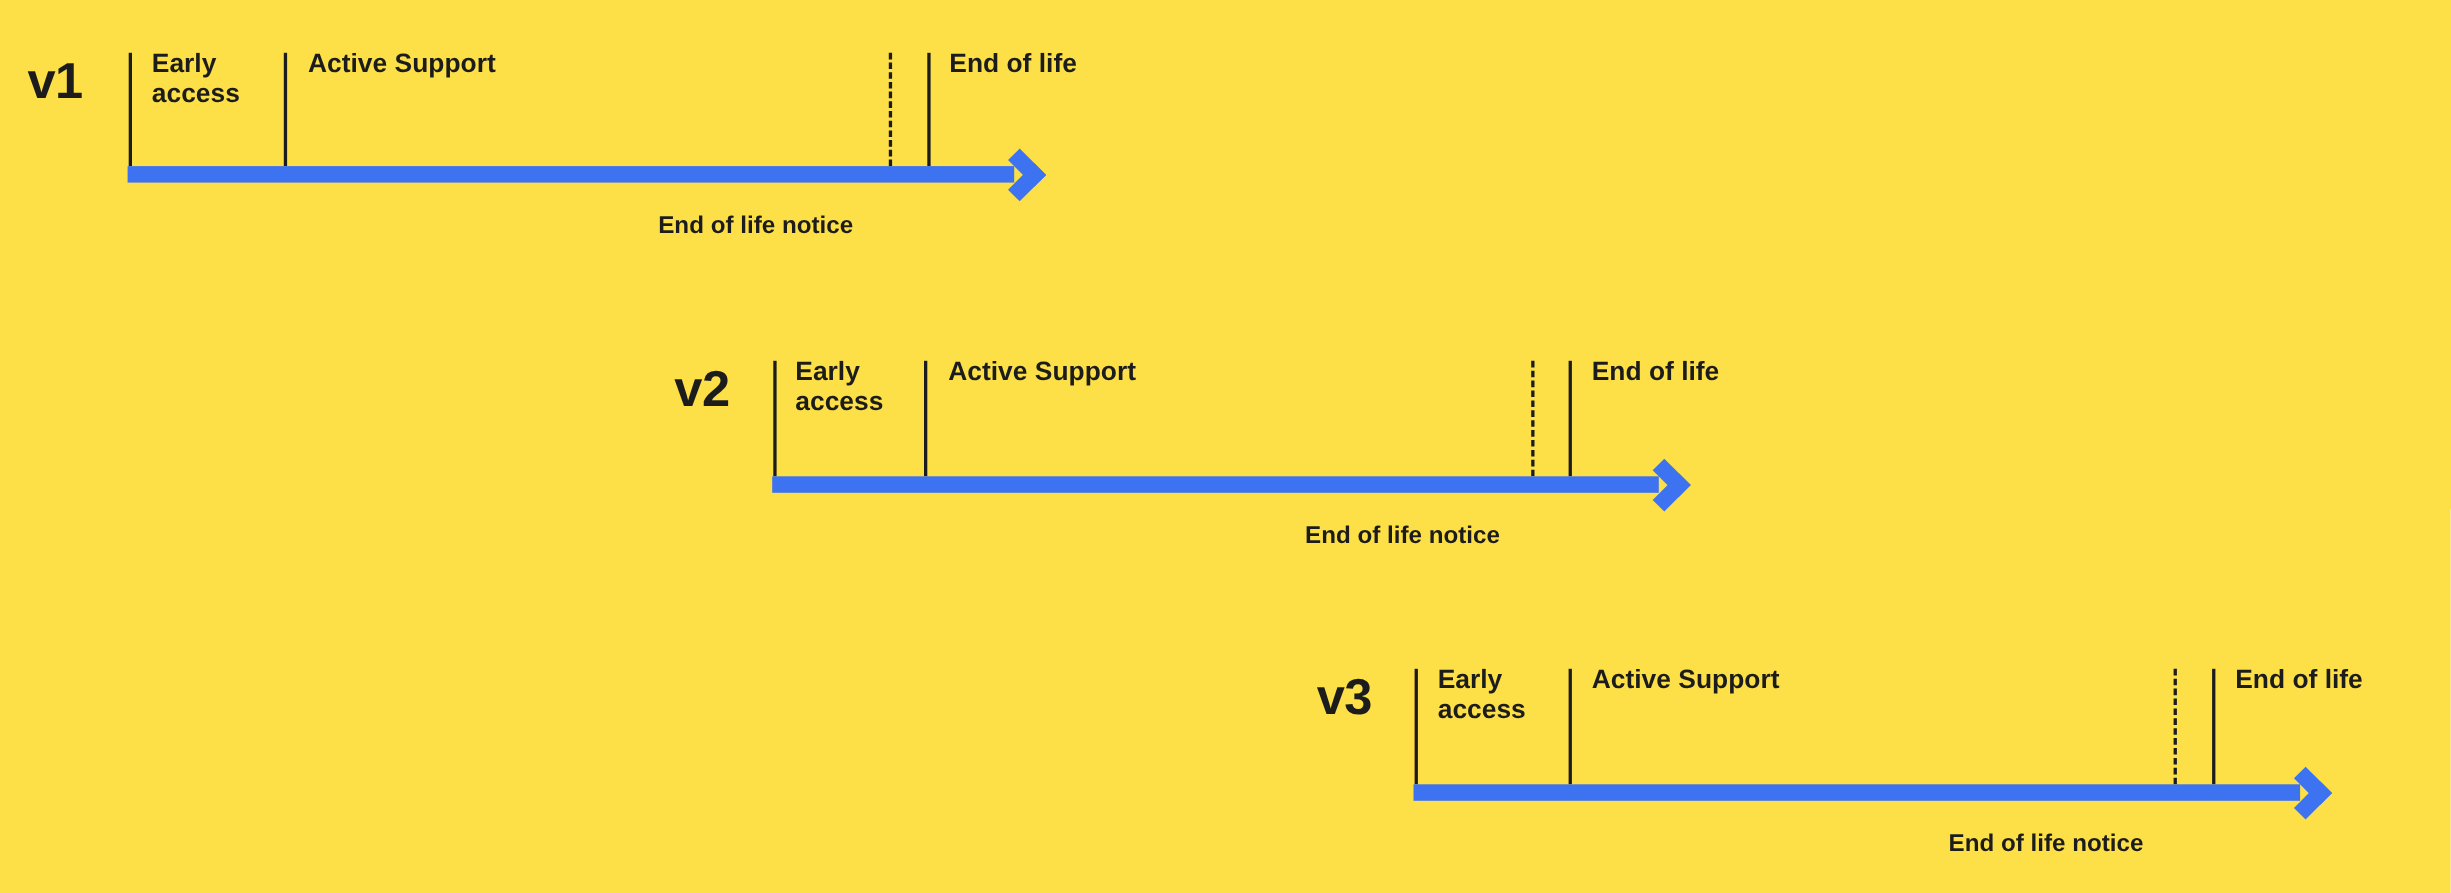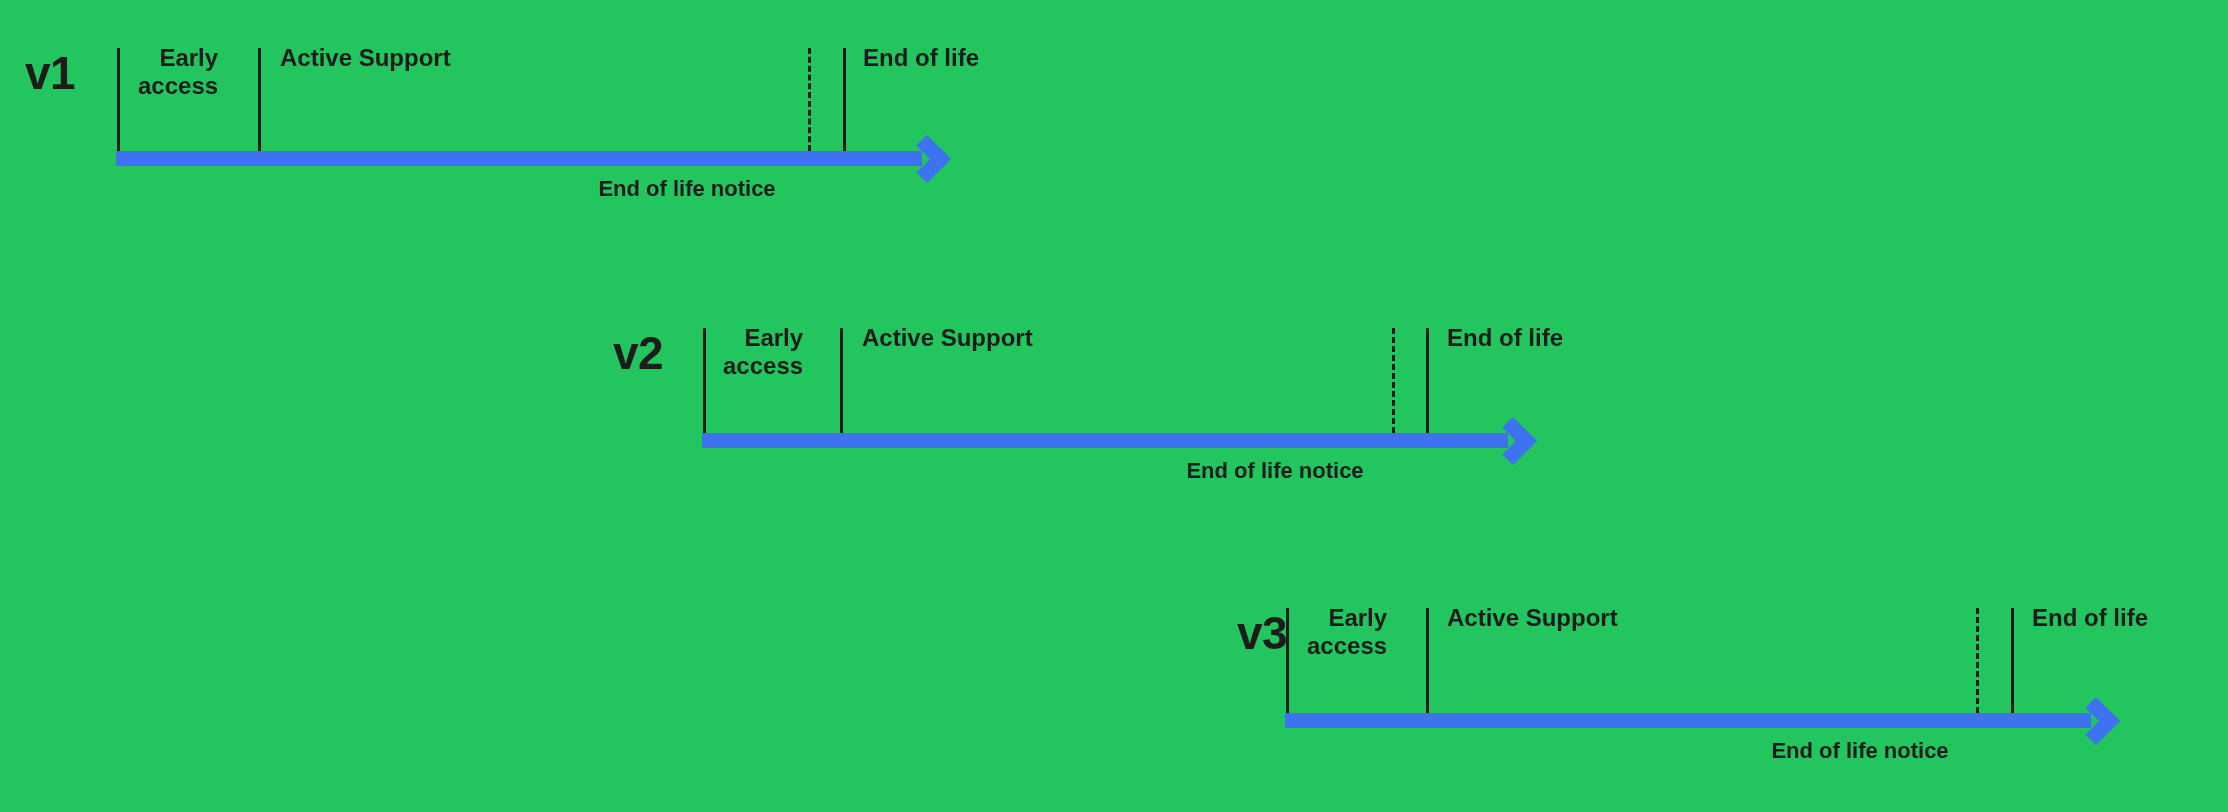--- a/index.html
+++ b/index.html
@@ -88,26 +88,27 @@
 
   
   .notice-label {
     position: absolute;
     font-size: 22px;
     font-weight: 700;
     line-height: 1;
     color: #1c1c1c;
     white-space: nowrap;
     transform: translateX(-50%);
+    margin-top: 16px;
   }
 </style>
 </head>
 <body>
 
-<div id="diagram" style="background: #22c55e; color: rgb(28, 28, 28); text-align: right;">
+<div id="diagram" style="background: #fde047; color: rgb(28, 28, 28);">
     <div class="version-row">
       <div class="version-label" style="left: 25px; top: 50px;">v1</div>
       <div class="divider" style="left: 117px; top: 48px; height: 103px;"></div>
       <div class="divider" style="left: 258px; top: 48px; height: 103px;"></div>
       <div class="divider dashed" style="left: 808px; top: 48px; height: 103px;"></div>
       <div class="divider" style="left: 843px; top: 48px; height: 103px;"></div>
       <div class="phase-label" style="left: 138px; top: 44px;">Early
 access</div>
       <div class="phase-label" style="left: 280px; top: 44px;">Active Support</div>
       <div class="phase-label" style="left: 863px; top: 44px;">End of life</div>
@@ -127,21 +128,21 @@
 access</div>
       <div class="phase-label" style="left: 862px; top: 324px;">Active Support</div>
       <div class="phase-label" style="left: 1447px; top: 324px;">End of life</div>
       <div class="timeline-arrow" style="--accent: #3d73f0; left: 702px; top: 433px; width: 830px;">
         <div class="shaft" style="width: 806px;"></div>
         <div class="head" style="left: 796px;"></div>
       </div>
       <div class="notice-label" style="left: 1275px; top: 460px;">End of life notice</div>
     </div>
     <div class="version-row">
-      <div class="version-label" style="left: 1237px; top: 610px;">v3</div>
+      <div class="version-label" style="left: 1197px; top: 610px;">v3</div>
       <div class="divider" style="left: 1286px; top: 608px; height: 105px;"></div>
       <div class="divider" style="left: 1426px; top: 608px; height: 105px;"></div>
       <div class="divider dashed" style="left: 1976px; top: 608px; height: 105px;"></div>
       <div class="divider" style="left: 2011px; top: 608px; height: 105px;"></div>
       <div class="phase-label" style="left: 1307px; top: 604px;">Early
 access</div>
       <div class="phase-label" style="left: 1447px; top: 604px;">Active Support</div>
       <div class="phase-label" style="left: 2032px; top: 604px;">End of life</div>
       <div class="timeline-arrow" style="--accent: #3d73f0; left: 1285px; top: 713px; width: 830px;">
         <div class="shaft" style="width: 806px;"></div>

